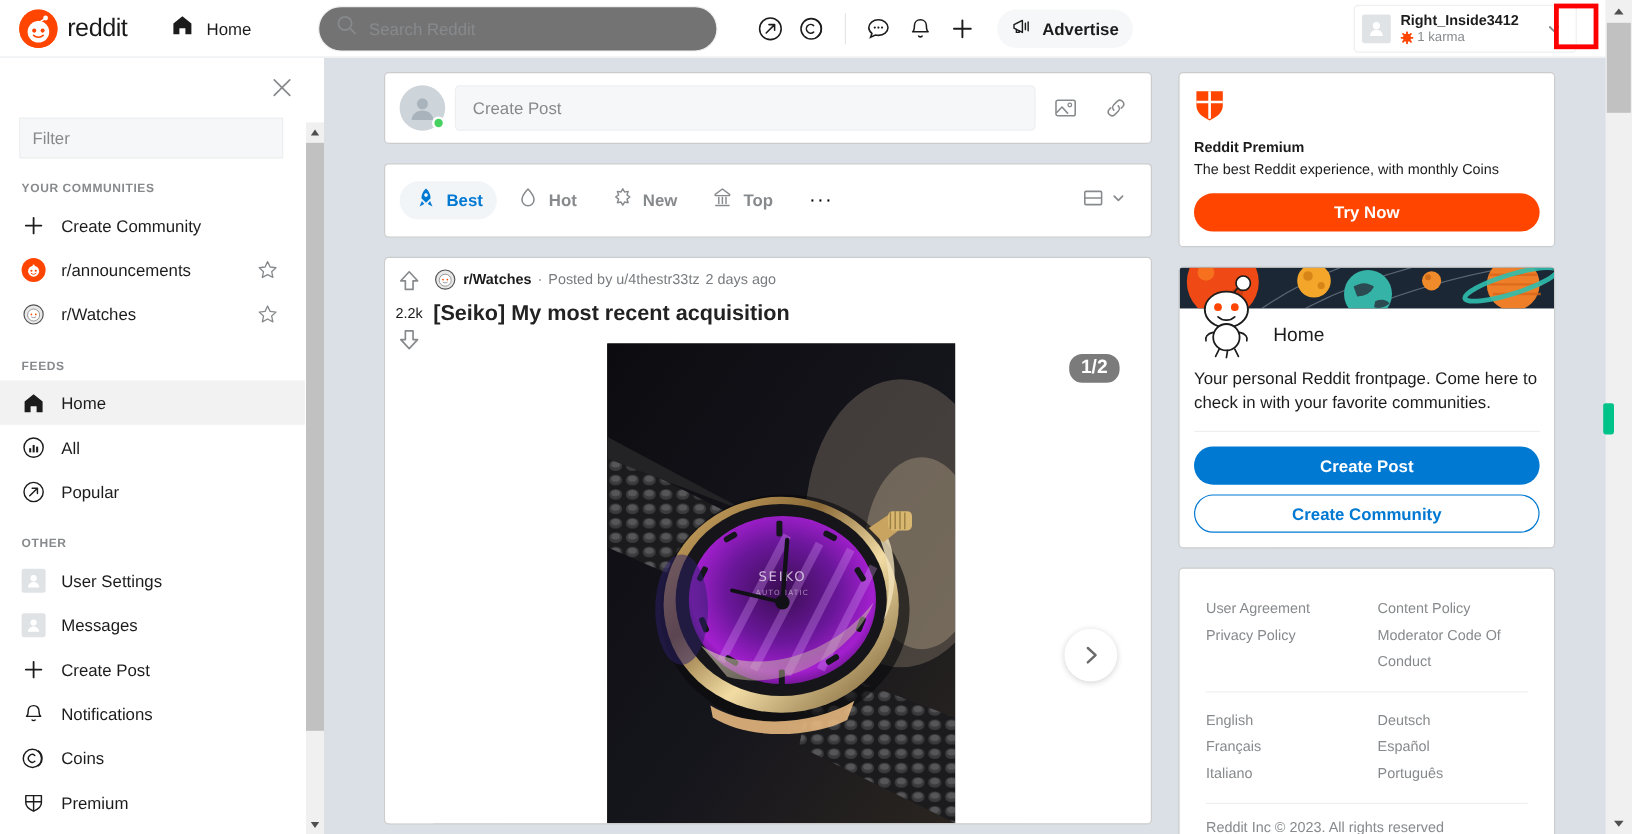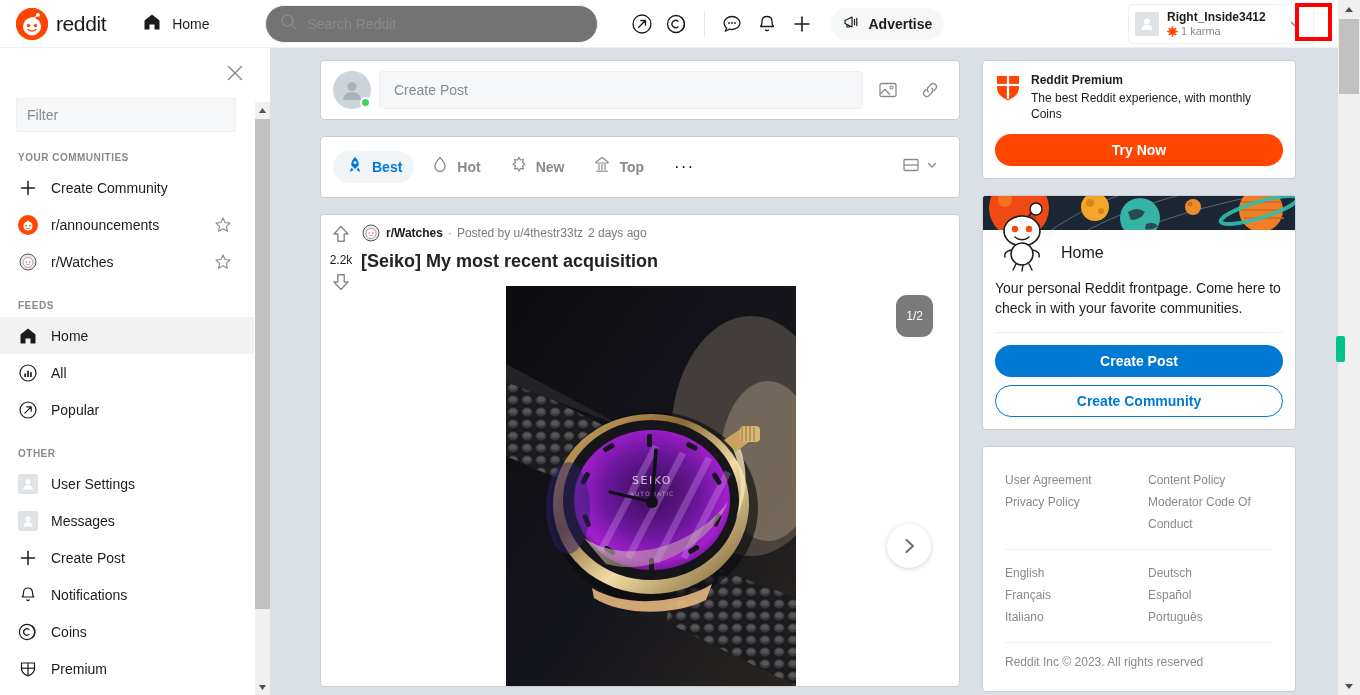--- a/index.html
+++ b/index.html
@@ -166,33 +166,33 @@
   .postmeta .sub-ico { width: 20px; height: 20px; }
   .postmeta .subname { font-weight: bold; color: #1c1c1c; }
   .posttitle { font-size: 18px; font-weight: bold; color: #222; margin-top: 7px; line-height: 22px; }
   .media {
     margin-top: 14px; position: relative; width: 580px; height: 400px;
     display: flex; align-items: center; justify-content: center; overflow: hidden;
   }
   .media-inner { position: relative; width: 290px; height: 400px; overflow: hidden; background: #000; }
   .counter {
     position: absolute; right: 8px; top: 9px; background: #7b7b7b; color: #fff;
-    font-size: 12px; font-weight: normal; border-radius: 11px; padding: 14px 10px; z-index: 5;
+    font-size: 16px; font-weight: bold; border-radius: 11px; padding: 3px 10px; z-index: 5;
   }
   .nextbtn {
     position: absolute; right: 10px; top: 238px; width: 44px; height: 44px; border-radius: 50%;
     background: #fff; box-shadow: 0 1px 5px rgba(0,0,0,.18);
     display: flex; align-items: center; justify-content: center; z-index: 6;
   }
 
   
   .rail { position: absolute; left: 712px; top: 12px; width: 314px; }
   .card { background: #fff; border: 1px solid #ccc; border-radius: 4px; }
   .premium { padding: 12px; margin-bottom: 16px; }
-  .prem-top { display: flex; gap: 10px; }
+  .prem-top { display: flex; gap: 10px; flex-direction: column; }
   .prem-txt { flex: 1; }
   .prem-title { font-size: 12px; font-weight: bold; color: #1c1c1c; margin-bottom: 3px; }
   .prem-sub { font-size: 12px; color: #1c1c1c; line-height: 16px; }
   .btn {
     display: flex; align-items: center; justify-content: center;
     height: 32px; border-radius: 16px; font-size: 14px; font-weight: bold;
   }
   .btn-orange { background: #ff4500; color: #fff; margin-top: 12px; }
   .btn-blue { background: #0079d3; color: #fff; }
   .btn-outline { background: #fff; color: #0079d3; border: 1px solid #0079d3; margin-top: 8px; }

